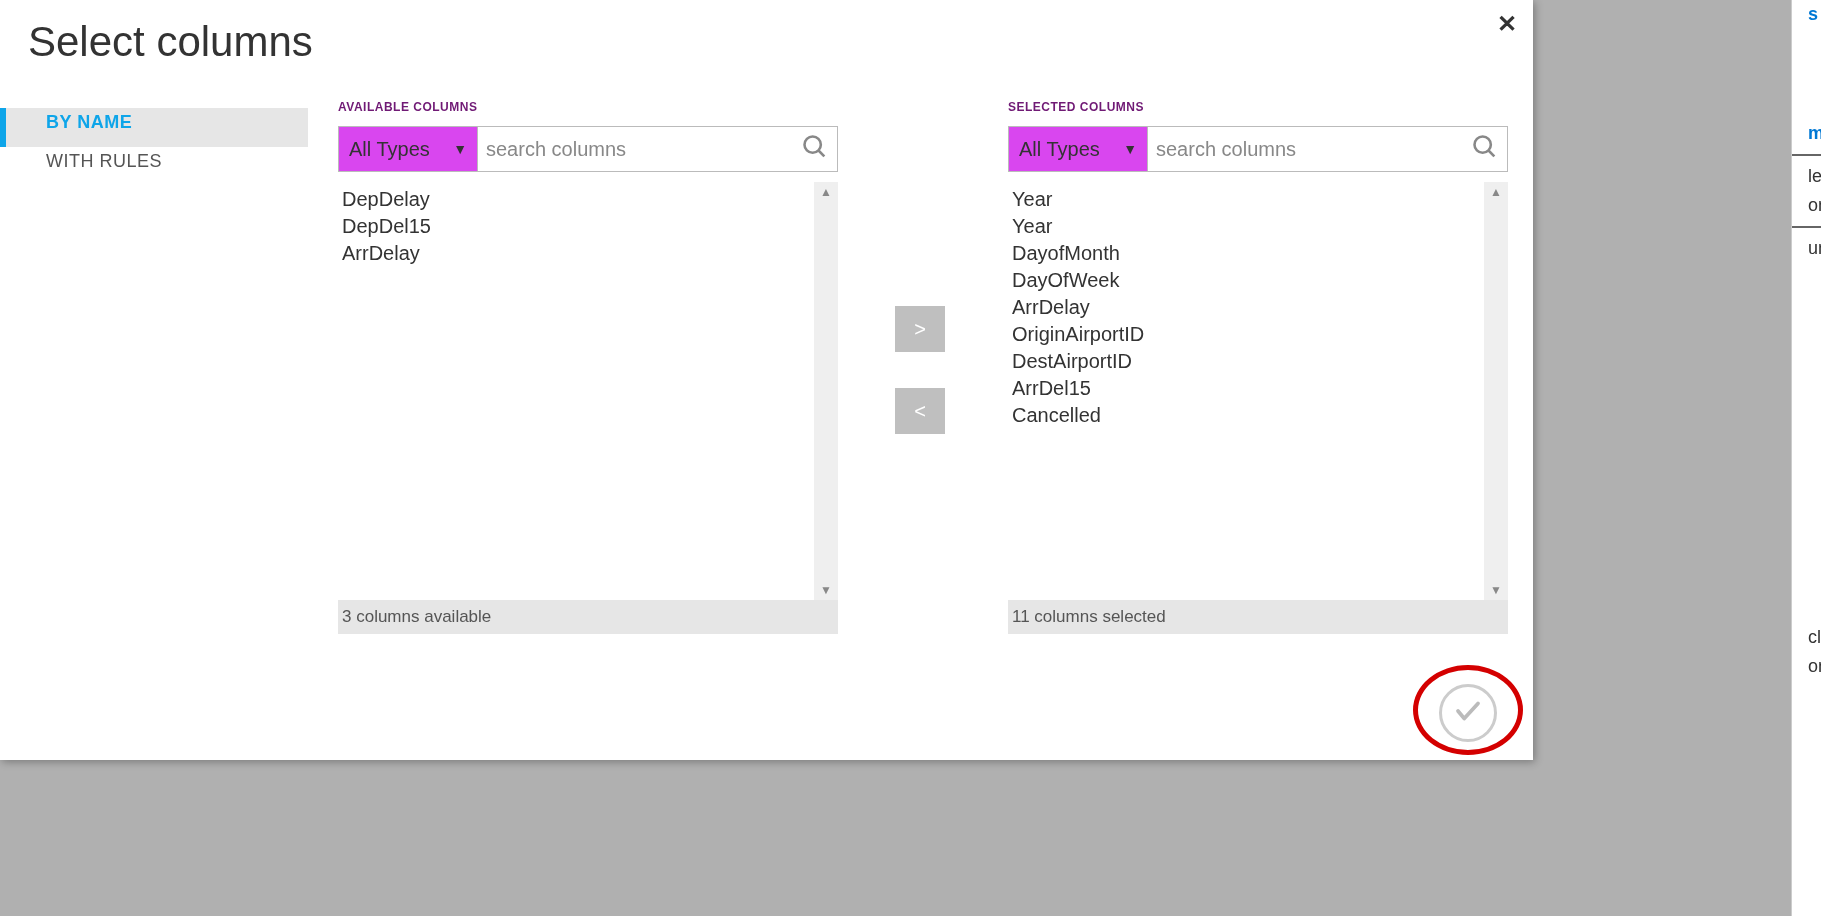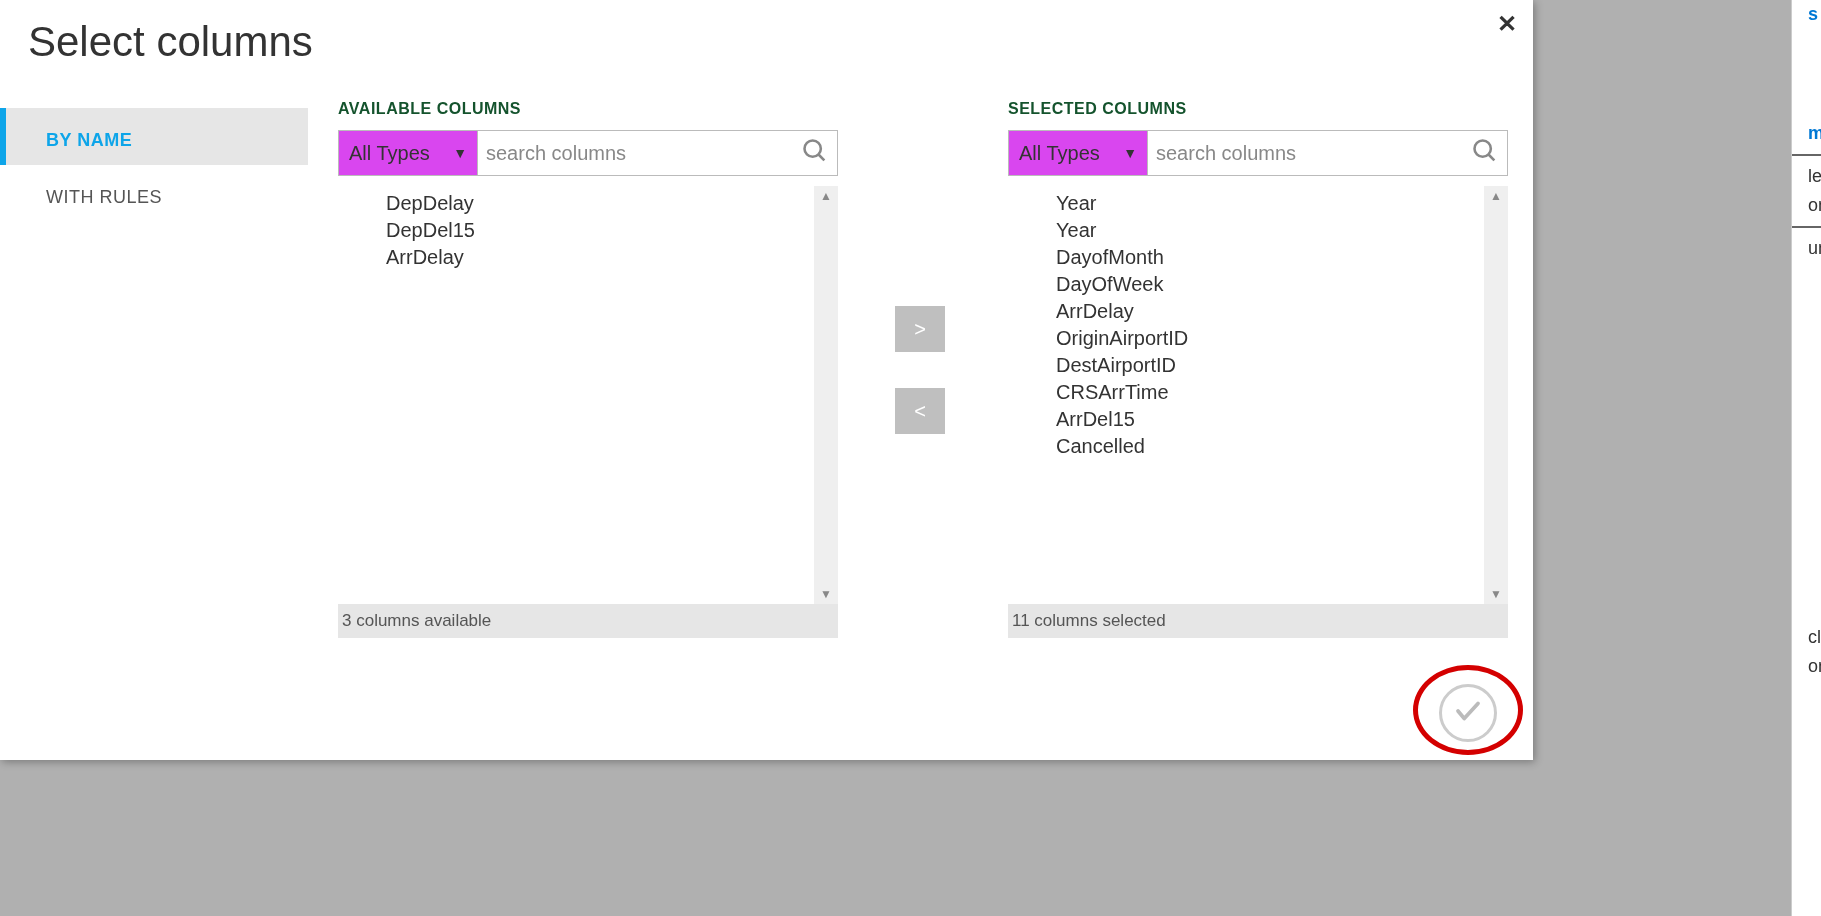--- a/index.html
+++ b/index.html
@@ -33,42 +33,42 @@
     left: 28px; top: 18px;
     font-size: 42px; font-weight: 300; color: #333;
   }
 
   .sidebar {
     position: absolute;
     left: 0; top: 108px;
     width: 308px;
   }
   .sidebar-item {
-    padding: 22px 0 14px 46px;
+    padding: 4px 0 14px 46px;
     font-size: 18px; color: #555; cursor: pointer;
     background: #fff;
     letter-spacing: .5px;
   }
   .sidebar-item.active {
     background: #e6e6e6;
     color: #0ea5e9;
     font-weight: 600;
     border-left: 6px solid #0ea5e9;
     padding-left: 40px;
   }
 
   .panel {
     position: absolute;
     top: 100px;
     width: 500px;
   }
   .panel-left { left: 338px; }
   .panel-right { left: 1008px; }
 
-  .panel-heading { font-size: 16px; font-weight: 600; letter-spacing: .5px; color: #14532d; margin-bottom: 12px; }
+  .panel-heading { font-size: 12px; font-weight: 600; letter-spacing: .5px; color: #701a75; margin-bottom: 12px; }
 
   .filter-row { display: flex; gap: 0; margin-bottom: 10px; }
   .type-select {
     display: flex; align-items: center; justify-content: space-between;
     border: 1px solid #bbb; background: #d946ef;
     padding: 0 10px; height: 46px; min-width: 140px;
     font-size: 20px; color: #333; cursor: pointer;
   }
   .type-select .arrow { font-size: 14px; color: #333; margin-left: 8px; }
   .search-wrap {
@@ -88,21 +88,20 @@
     height: 418px;
     border: none;
     display: flex;
   }
   .list-items {
     flex: 1;
     padding: 4px 0 0 2px;
     font-size: 20px; color: #333;
     line-height: 27px;
     overflow: hidden;
-    margin-left: 44px;
   }
   .list-item { cursor: pointer; padding-left: 2px; }
   .scroll-track {
     width: 24px; background: #efefef; position: relative;
   }
   .scroll-arrow {
     position: absolute; left: 0; width: 24px; height: 20px;
     display: flex; align-items: center; justify-content: center;
     color: #888; font-size: 12px; cursor: pointer;
   }
@@ -231,21 +230,20 @@
     </div>
     <div class="list-box">
       <div class="list-items" id="selected-list">
           <div class="list-item">Year</div>
           <div class="list-item">Year</div>
           <div class="list-item">DayofMonth</div>
           <div class="list-item">DayOfWeek</div>
           <div class="list-item">ArrDelay</div>
           <div class="list-item">OriginAirportID</div>
           <div class="list-item">DestAirportID</div>
-          <div class="list-item">CRSArrTime</div>
           <div class="list-item">ArrDel15</div>
           <div class="list-item">Cancelled</div>
         </div>
       <div class="scroll-track">
         <div class="scroll-arrow up">▲</div>
         <div class="scroll-arrow down">▼</div>
       </div>
     </div>
     <div class="status-bar">11 columns selected</div>
   </div>

